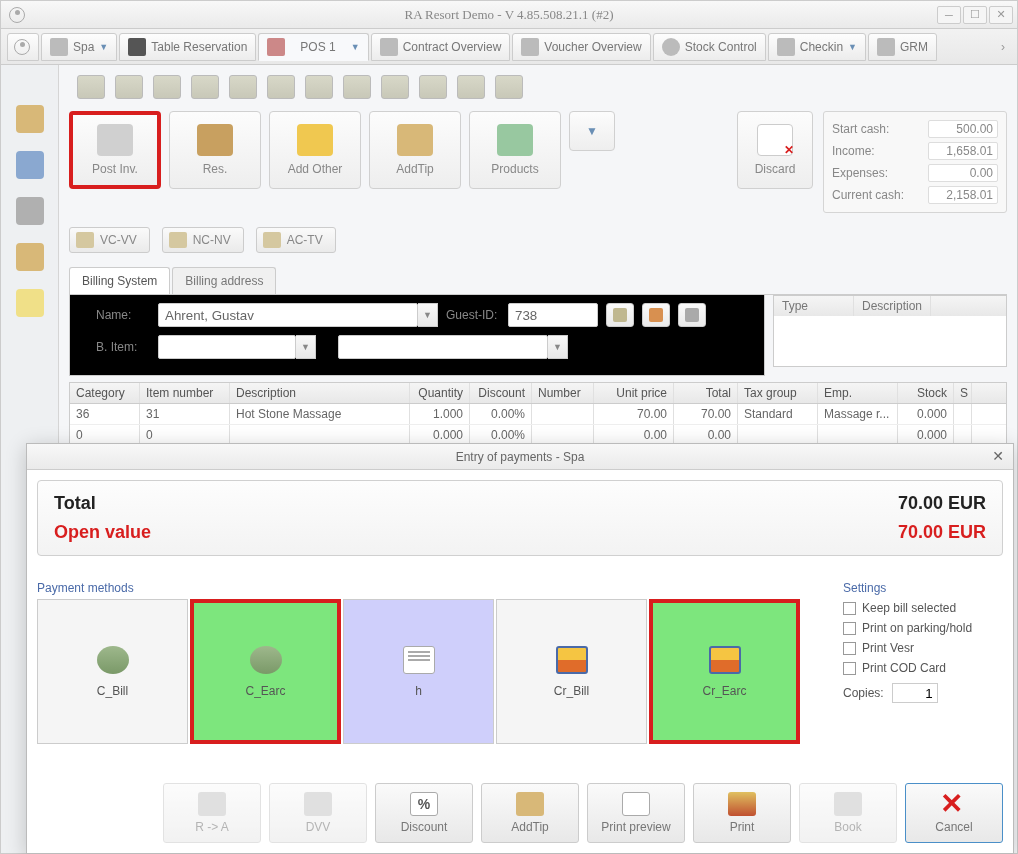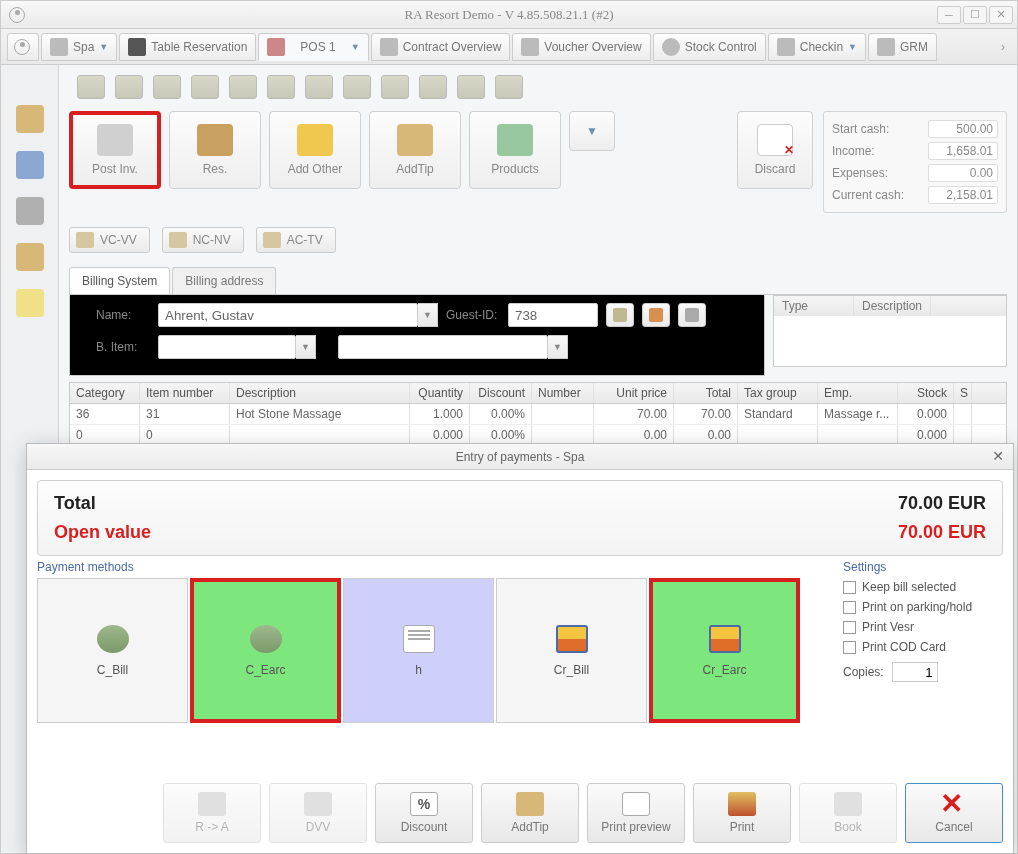--- a/index.html
+++ b/index.html
@@ -68,21 +68,21 @@
 
 .modal { position: absolute; left: 26px; top: 443px; width: 988px; height: 411px; background: #fff; border: 1px solid #bbb; box-shadow: 0 4px 20px rgba(0,0,0,0.2); display: flex; flex-direction: column; }
 .modal-title { height: 26px; display: flex; align-items: center; justify-content: center; background: linear-gradient(#f8f8f8, #eaeaea); border-bottom: 1px solid #ccc; color: #666; font-size: 12px; position: relative; }
 .modal-close { position: absolute; right: 6px; top: 4px; width: 18px; height: 16px; display: flex; align-items: center; justify-content: center; cursor: pointer; color: #666; font-size: 14px; }
 .modal-body { flex: 1; padding: 10px; display: flex; flex-direction: column; }
 
 .total-panel { border: 1px solid #d0d0d0; border-radius: 4px; background: linear-gradient(#fdfdfd, #f3f3f3); padding: 12px 16px; }
 .total-row { display: flex; justify-content: space-between; font-size: 18px; font-weight: bold; color: #222; margin-bottom: 8px; }
 .open-row { display: flex; justify-content: space-between; font-size: 18px; font-weight: bold; color: #d81e1e; }
 
-.pm-section { display: flex; margin-top: 4px; gap: 18px; }
+.pm-section { display: flex; margin-top: 25px; gap: 18px; }
 .pm-left { flex: 1; }
 .section-label { color: #4a6aa8; font-size: 12px; margin-bottom: 4px; }
 .pm-grid { display: flex; gap: 2px; }
 .pm-card { width: 151px; height: 145px; border: 1px solid #ccc; background: #f5f5f5; display: flex; flex-direction: column; align-items: center; justify-content: center; gap: 10px; color: #555; font-size: 12px; cursor: pointer; }
 .pm-card.green { background: #7de67d; }
 .pm-card.blue { background: #cfcffb; }
 .pm-icon { width: 32px; height: 28px; background: #d0d0d0; border-radius: 3px; }
 .pm-icon.cash { background: linear-gradient(#9eb88c, #7a9968); border-radius: 50%; }
 .pm-icon.doc { background: #fff; border: 1px solid #aaa; position: relative; }
 .pm-icon.doc::after { content: ""; position: absolute; left: 4px; top: 4px; right: 4px; height: 2px; background: #aaa; box-shadow: 0 4px 0 #aaa, 0 8px 0 #aaa; }

